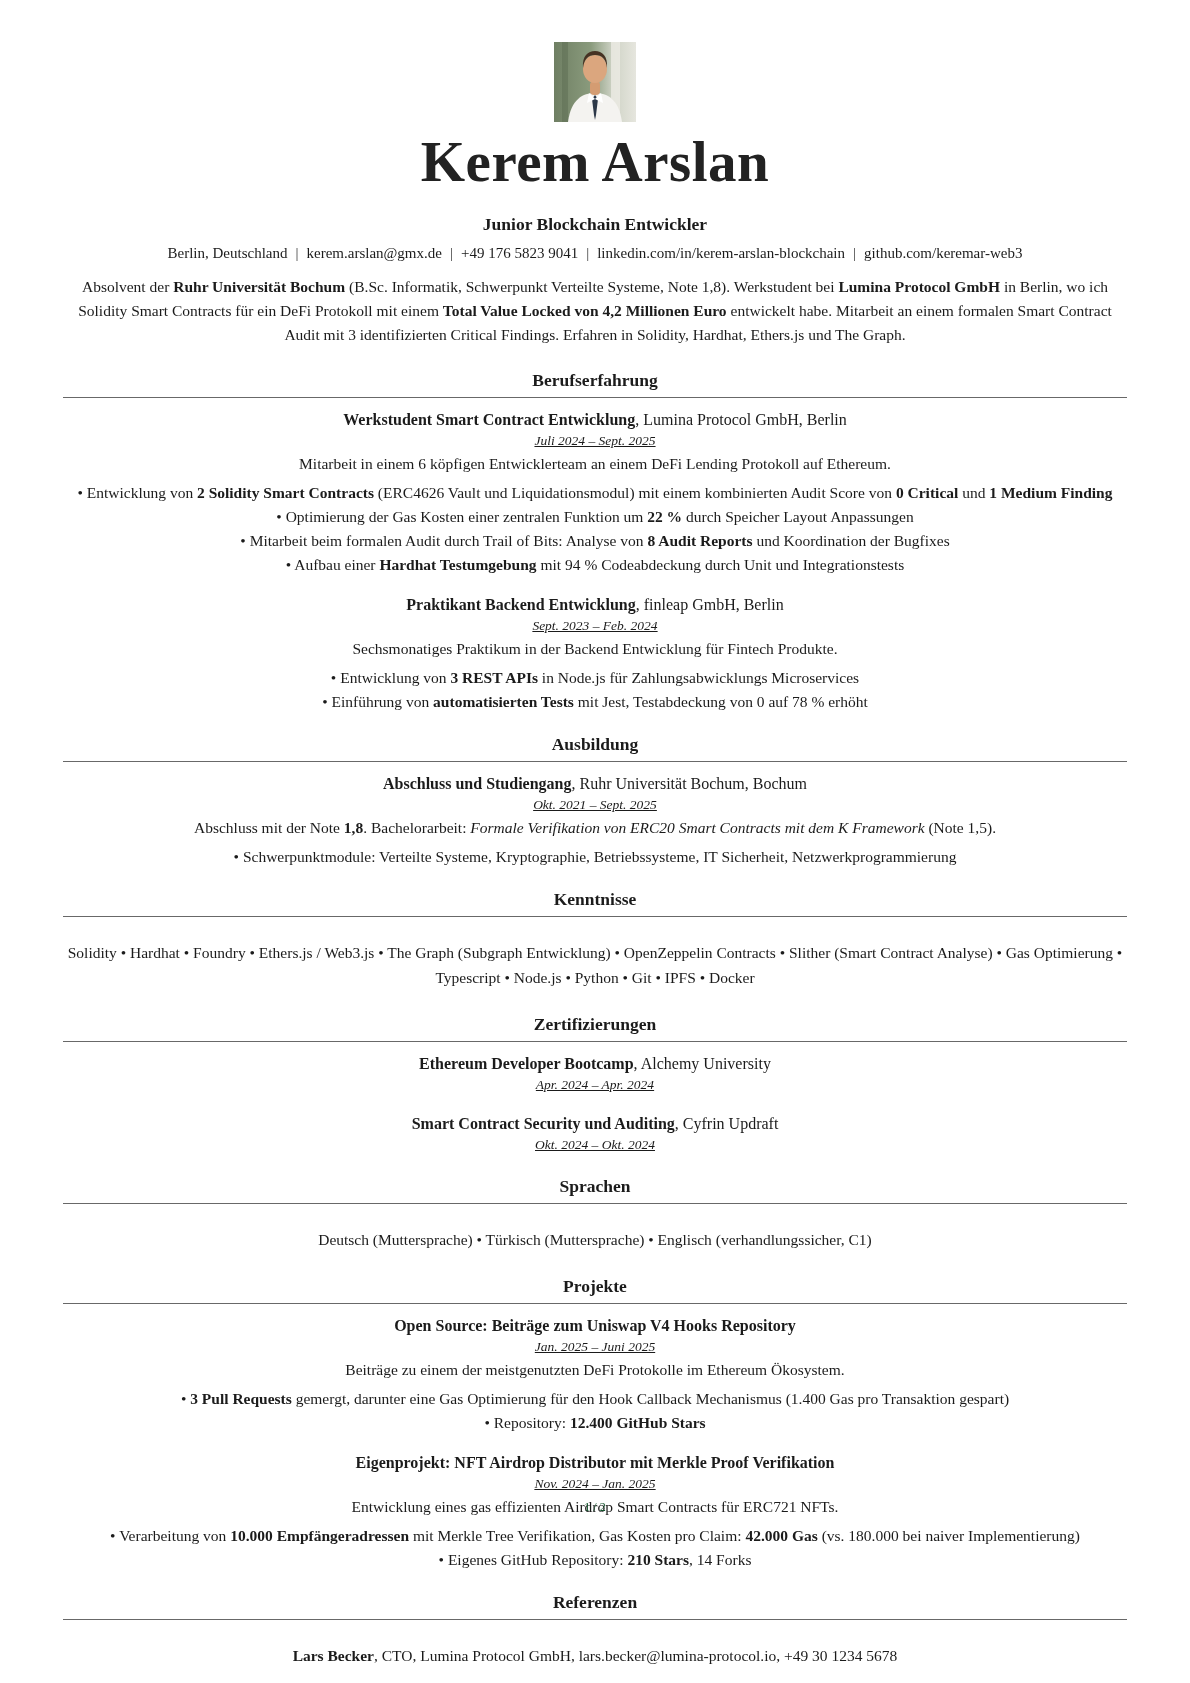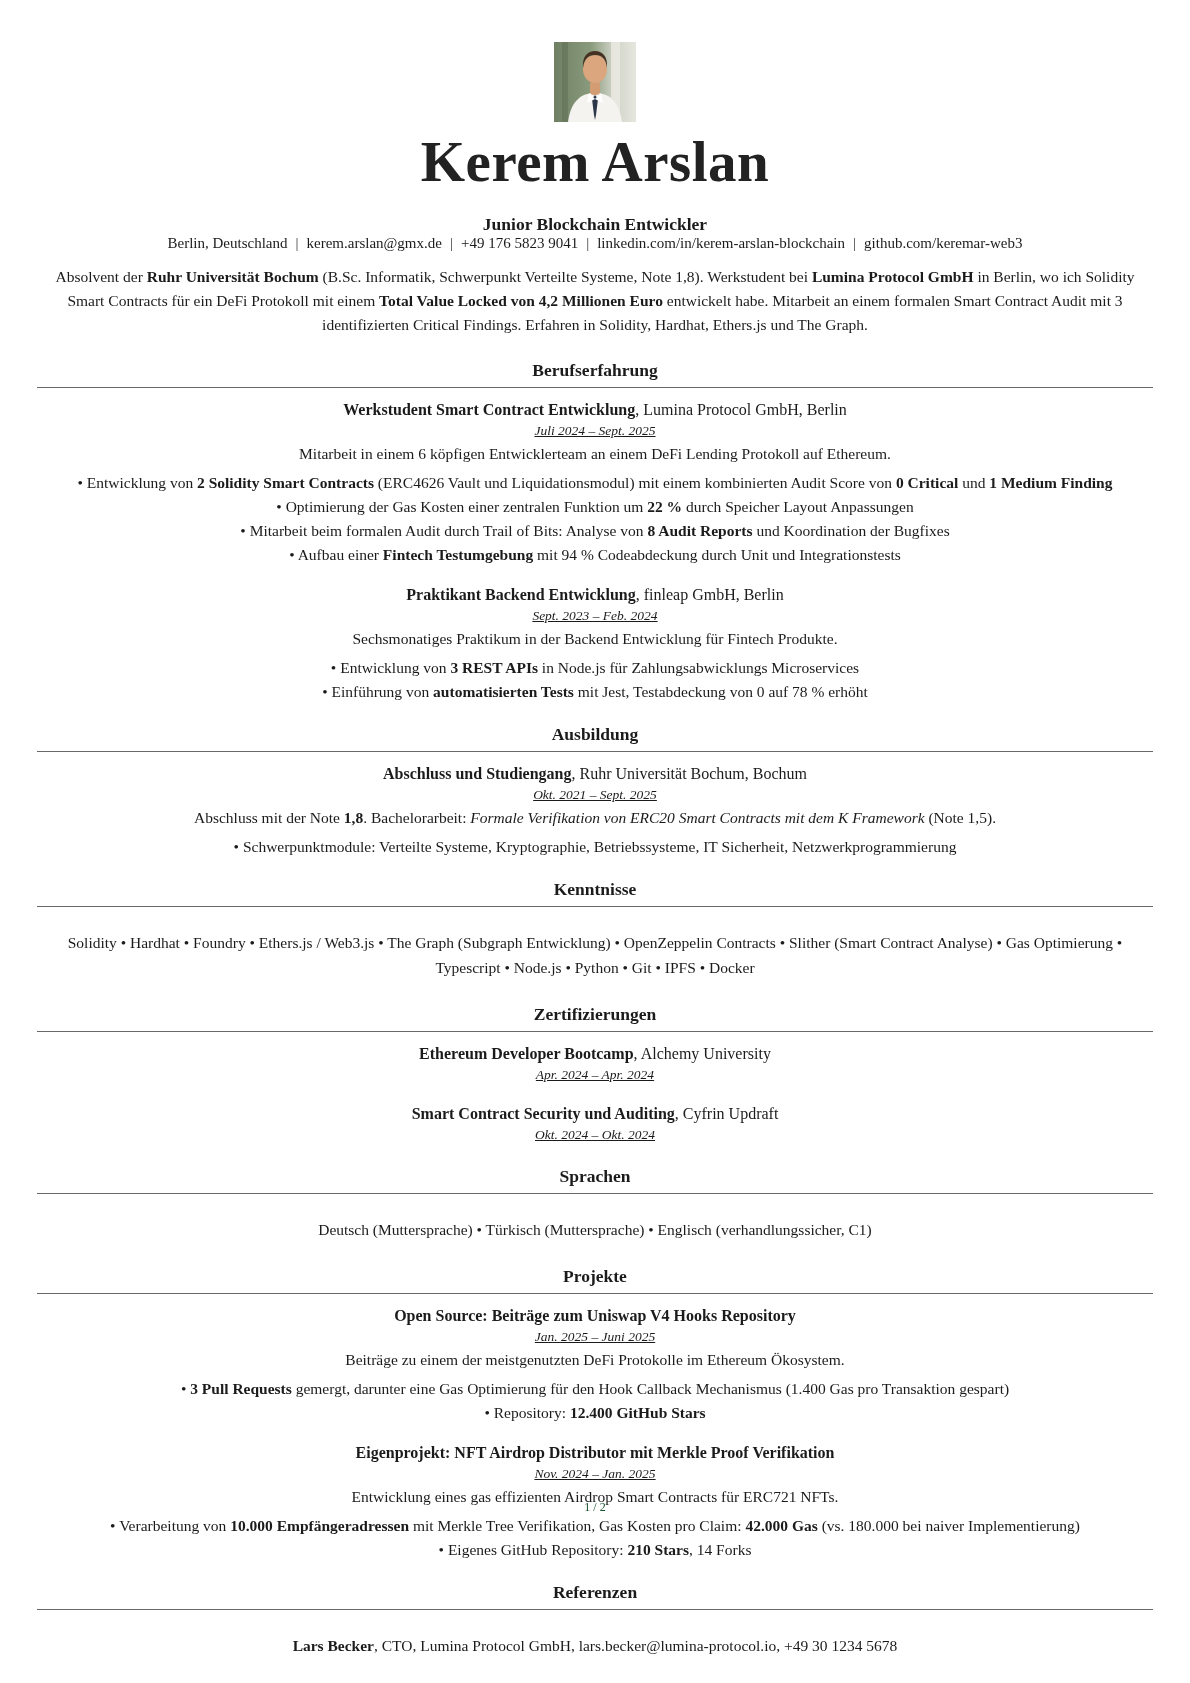--- a/index.html
+++ b/index.html
@@ -2,25 +2,25 @@
 <html lang="de"><head>
 <meta charset="utf-8">
 <style>
   *{box-sizing:border-box;}
   html,body{margin:0;padding:0;}
   body{
     width:1190px;height:1683px;background:#ffffff;
     font-family:"Liberation Serif","DejaVu Serif",serif;
     color:#1b1b1b;position:relative;overflow:hidden;
   }
-  .page{padding:42px 37px 0;text-align:center;}
+  .page{padding:42px 63px 0;text-align:center;}
   .photo{width:82px;height:80px;margin:0 auto;display:block;}
   .name{font-size:57px;font-weight:bold;line-height:1.04;margin-top:10px;letter-spacing:0.5px;color:#222;}
   .role{font-size:17.5px;font-weight:bold;margin-top:23px;}
-  .contact{font-size:15px;margin-top:0;white-space:nowrap;}
+  .contact{font-size:15px;margin-top:10px;white-space:nowrap;}
   .contact .sep{margin:0 8px;color:#3a3a3a;}
   .summary{font-size:15.5px;line-height:1.55;margin-top:13px;padding:0 4px;}
   .section{margin-top:23px;}
   .section-title{font-size:17.5px;font-weight:bold;}
   .rule{border:none;border-top:1px solid #686868;margin:6px 0 0;}
   .entries > .entry{margin-top:22px;}
   .entries > .entry:first-child{margin-top:13px;}
   .entry-title{font-size:16px;}
   .entry-date{font-size:13.5px;font-style:italic;margin-top:4px;text-decoration:underline;}
   .entry-desc{font-size:15.5px;margin-top:6px;}
@@ -69,21 +69,21 @@
     <hr class="rule">
     <div class="entries">
       <div class="entry">
         <div class="entry-title"><span style="font-weight: bold;">Werkstudent Smart Contract Entwicklung</span><span>, Lumina Protocol GmbH, Berlin</span></div>
         <div class="entry-date">Juli 2024 – Sept. 2025</div>
         <div class="entry-desc"><span>Mitarbeit in einem 6 köpfigen Entwicklerteam an einem DeFi Lending Protokoll auf Ethereum.</span></div>
         <div class="bullets">
           <div class="bullet"><span>Entwicklung von </span><span style="font-weight: bold;">2 Solidity Smart Contracts</span><span> (ERC4626 Vault und Liquidationsmodul) mit einem kombinierten Audit Score von </span><span style="font-weight: bold;">0 Critical</span><span> und </span><span style="font-weight: bold;">1 Medium Finding</span></div>
           <div class="bullet"><span>Optimierung der Gas Kosten einer zentralen Funktion um </span><span style="font-weight: bold;">22 %</span><span> durch Speicher Layout Anpassungen</span></div>
           <div class="bullet"><span>Mitarbeit beim formalen Audit durch Trail of Bits: Analyse von </span><span style="font-weight: bold;">8 Audit Reports</span><span> und Koordination der Bugfixes</span></div>
-          <div class="bullet"><span>Aufbau einer </span><span style="font-weight: bold;">Fintech Testumgebung</span><span> mit 94 % Codeabdeckung durch Unit und Integrationstests</span></div>
+          <div class="bullet"><span>Aufbau einer </span><span style="font-weight: bold;">Hardhat Testumgebung</span><span> mit 94 % Codeabdeckung durch Unit und Integrationstests</span></div>
         </div>
       </div>
       <div class="entry">
         <div class="entry-title"><span style="font-weight: bold;">Praktikant Backend Entwicklung</span><span>, finleap GmbH, Berlin</span></div>
         <div class="entry-date">Sept. 2023 – Feb. 2024</div>
         <div class="entry-desc"><span>Sechsmonatiges Praktikum in der Backend Entwicklung für Fintech Produkte.</span></div>
         <div class="bullets">
           <div class="bullet"><span>Entwicklung von </span><span style="font-weight: bold;">3 REST APIs</span><span> in Node.js für Zahlungsabwicklungs Microservices</span></div>
           <div class="bullet"><span>Einführung von </span><span style="font-weight: bold;">automatisierten Tests</span><span> mit Jest, Testabdeckung von 0 auf 78 % erhöht</span></div>
         </div>

